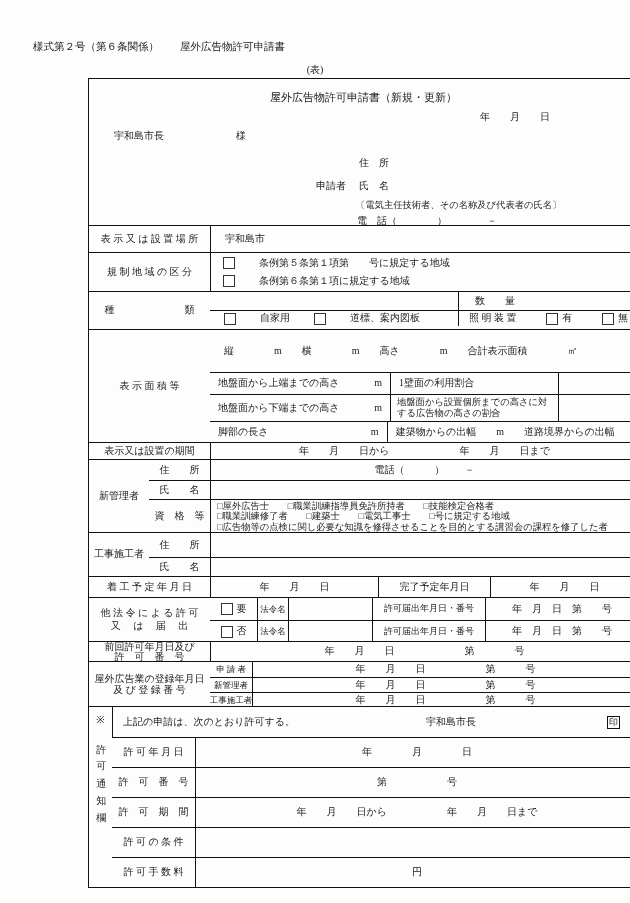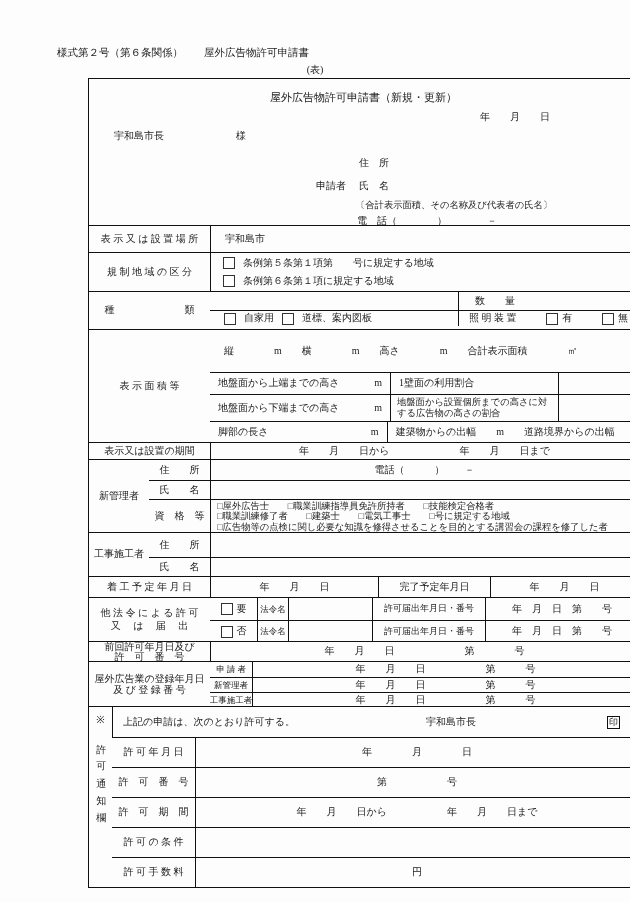--- a/index.html
+++ b/index.html
@@ -1,32 +1,32 @@
 <!DOCTYPE html>
 <html><head>
 <meta charset="utf-8">
 <style>
   * { margin:0; padding:0; box-sizing:border-box; }
   html,body { width:630px; height:903px; background:#fdfdfd; }
   body { position:relative; font-family:"Liberation Serif","DejaVu Serif",serif; color:#1a1a1a; font-size:10px; line-height:1.25; }
-  .caption { position:absolute; left:33px; top:46px; font-size:10.5px; white-space:pre;margin-left:24px; }
+  .caption { position:absolute; left:33px; top:40px; font-size:10.5px; white-space:pre; }
   .front { position:absolute; left:0; top:64px; width:630px; text-align:center; font-size:10px; }
   .box { position:absolute; left:40px; top:78px; width:551px; height:810px; border:1.5px solid #111; display:flex; flex-direction:column; background:#fdfdfd;margin-left:48px; }
   .row { display:flex; flex-direction:row; border-top:1px solid #111; flex:none; align-items:stretch; min-height:0; }
   .col { display:flex; flex-direction:column; min-width:0; }
   .cell { border-left:1px solid #111; display:flex; align-items:center; overflow:hidden; min-width:0; }
   .nf { border-left:none; }
   .lab { width:121px; flex:none; justify-content:center; text-align:center; white-space:pre; }
   .fill { flex:1 1 auto; }
   .ctr { justify-content:center; text-align:center;font-family:Liberation Serif, serif; }
   .pl14 { padding-left:14px; }
   .pl8 { padding-left:8px; }
   .ws { white-space:pre; }
   .cb { width:12px; height:12px; border:1px solid #333; background:#fff; flex:none; display:inline-block; }
-  .optline { display:flex; align-items:center; gap:8px; }
+  .optline { display:flex; align-items:center; gap:24px; }
   .stack { display:flex; flex-direction:column; justify-content:center; gap:5px; padding-left:12px; }
   .mright { padding-right:8px; margin-left:auto; }
   .grplab { width:60px; flex:none; justify-content:center; text-align:center; }
   .sublab { width:61px; flex:none; justify-content:center; white-space:pre; }
   .quals { font-size:9.3px; line-height:10.5px; padding:1px 0 1px 6px; display:flex; flex-direction:column; justify-content:center; }
   .twoline { display:flex; flex-direction:column; justify-content:center; text-align:center; white-space:pre; }
   .who { width:42px; flex:none; font-size:8.5px; justify-content:center; white-space:pre; }
   .side { width:23px; flex:none; display:flex; flex-direction:column; align-items:center; border-left:none; }
   .side .vert { writing-mode:vertical-rl; text-orientation:upright; letter-spacing:17px; margin-top:9px; }
   .side .aster { margin-top:7px; }
@@ -48,21 +48,21 @@
 <div class="box">
 
   <div class="hdr">
     <div class="t" style="top:12px;left:0;width:100%;text-align:center;font-size:11px;">屋外広告物許可申請書（新規・更新）</div>
     <div class="t" style="top:32px;right:88px;">年　　月　　日</div>
     <div class="t" style="top:51px;left:25px;">宇和島市長</div>
     <div class="t" style="top:51px;left:147px;">様</div>
     <div class="t" style="top:78px;left:270px;">住　所</div>
     <div class="t" style="top:101px;left:227px;">申請者</div>
     <div class="t" style="top:101px;left:270px;">氏　名</div>
-    <div class="t small" style="top:121px;left:267px;">〔合計表示面積、その名称及び代表者の氏名〕</div>
+    <div class="t small" style="top:121px;left:267px;">〔電気主任技術者、その名称及び代表者の氏名〕</div>
     <div class="t" style="top:136px;left:268px;">電　話（　　　　）　　　　－</div>
   </div>
 
   <div class="row h27">
     <div class="cell nf lab">表 示 又 は 設 置 場 所</div>
     <div class="cell fill pl14">宇和島市</div>
   </div>
 
   <div class="row h39">
     <div class="cell nf lab">規 制 地 域 の 区 分</div>

